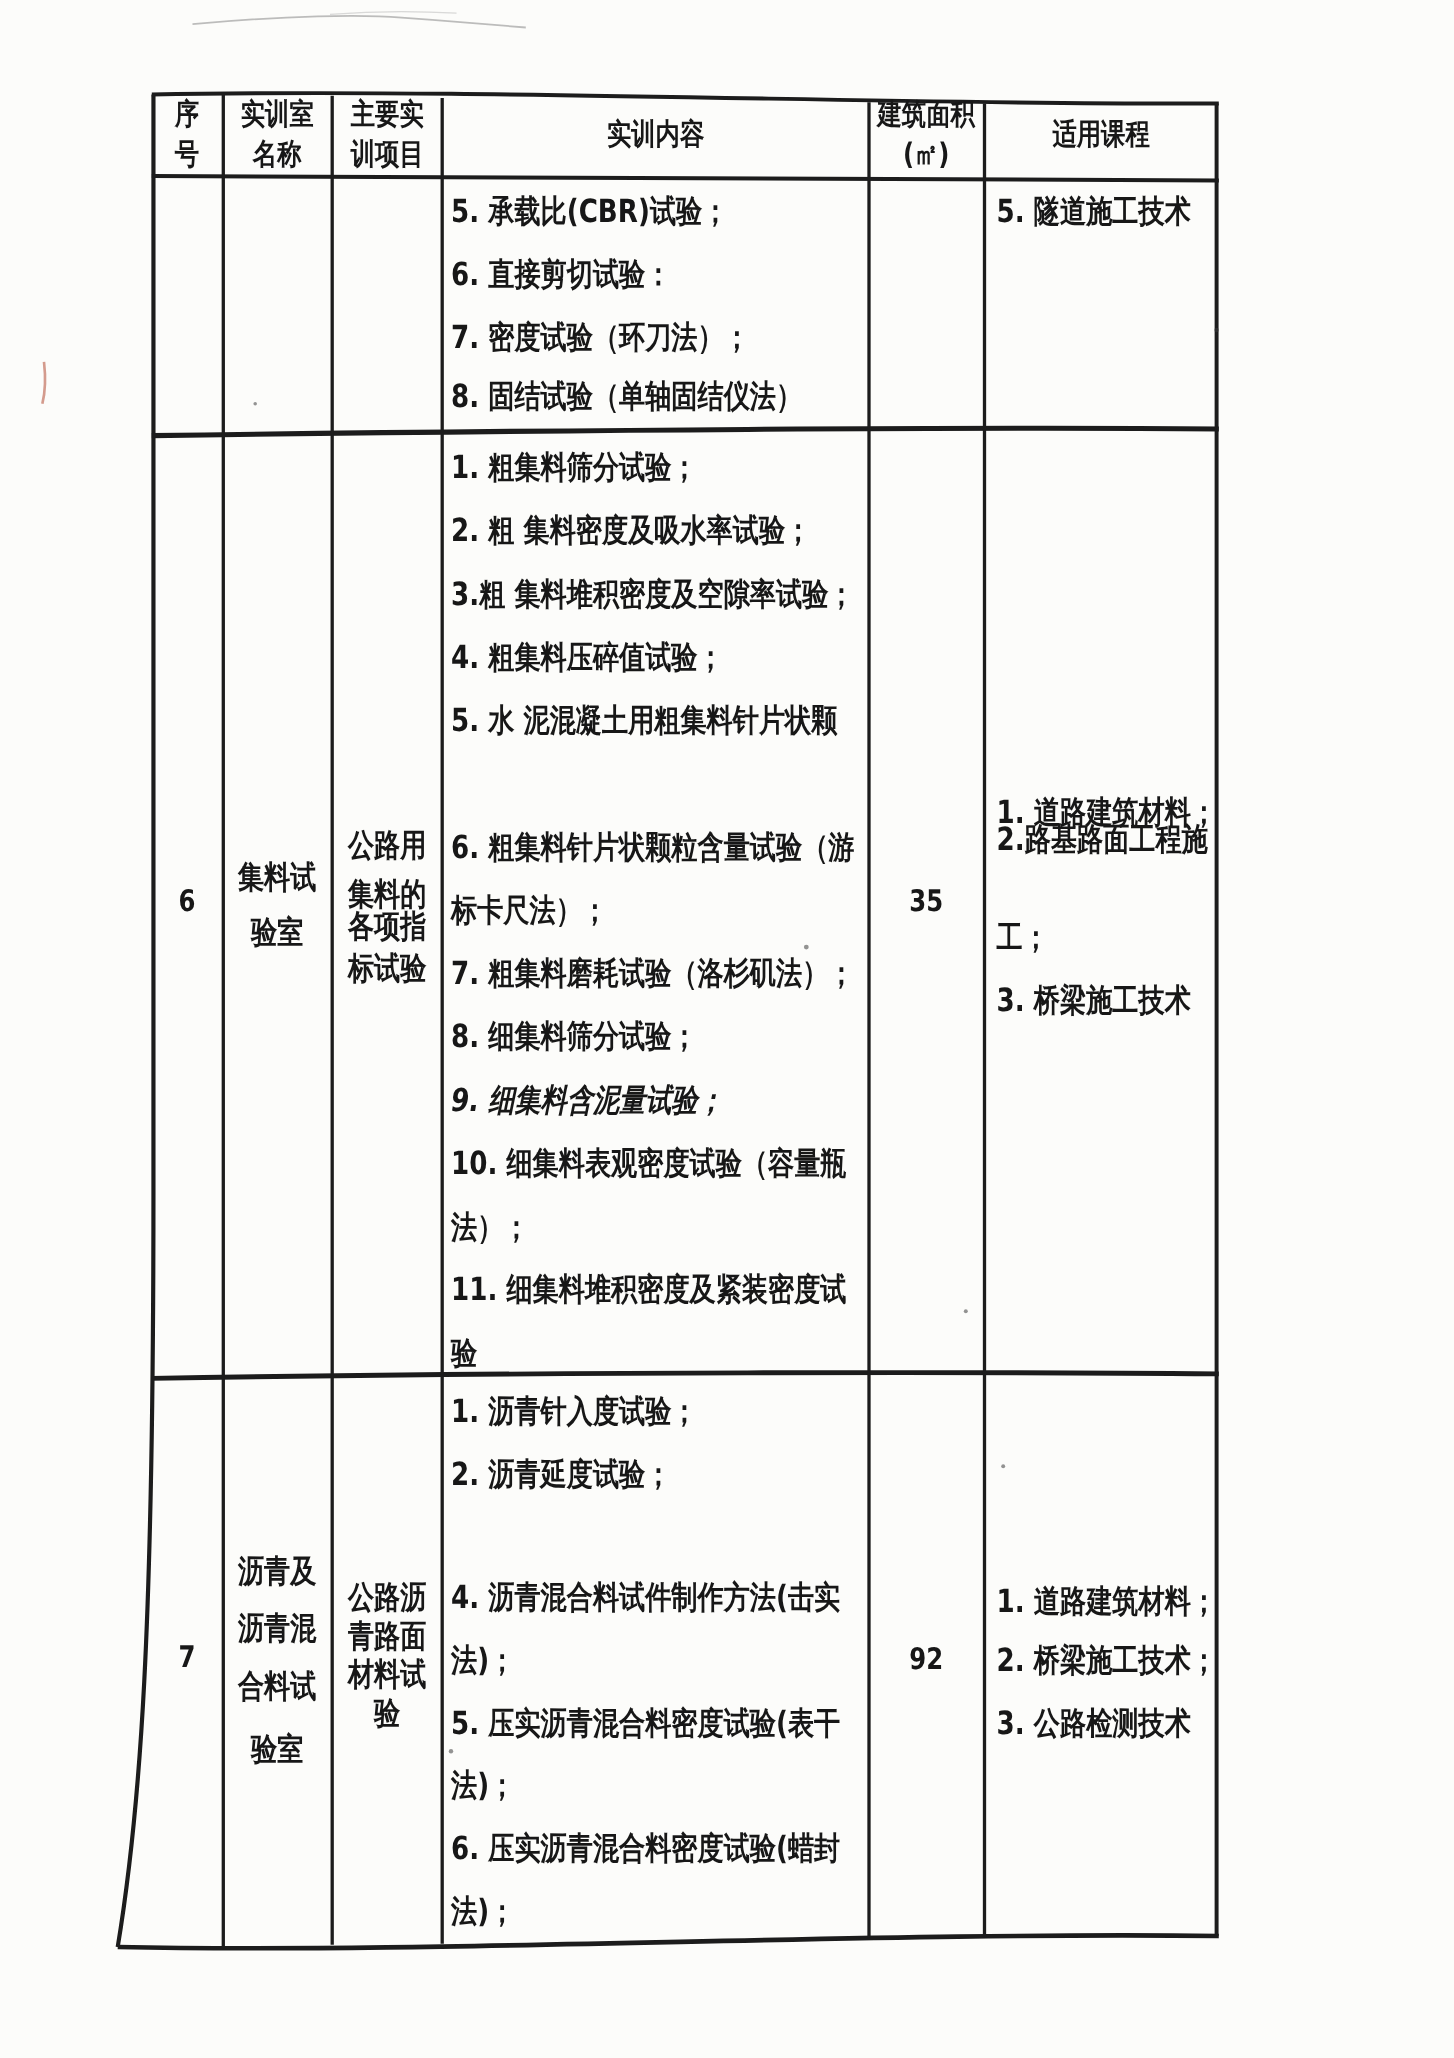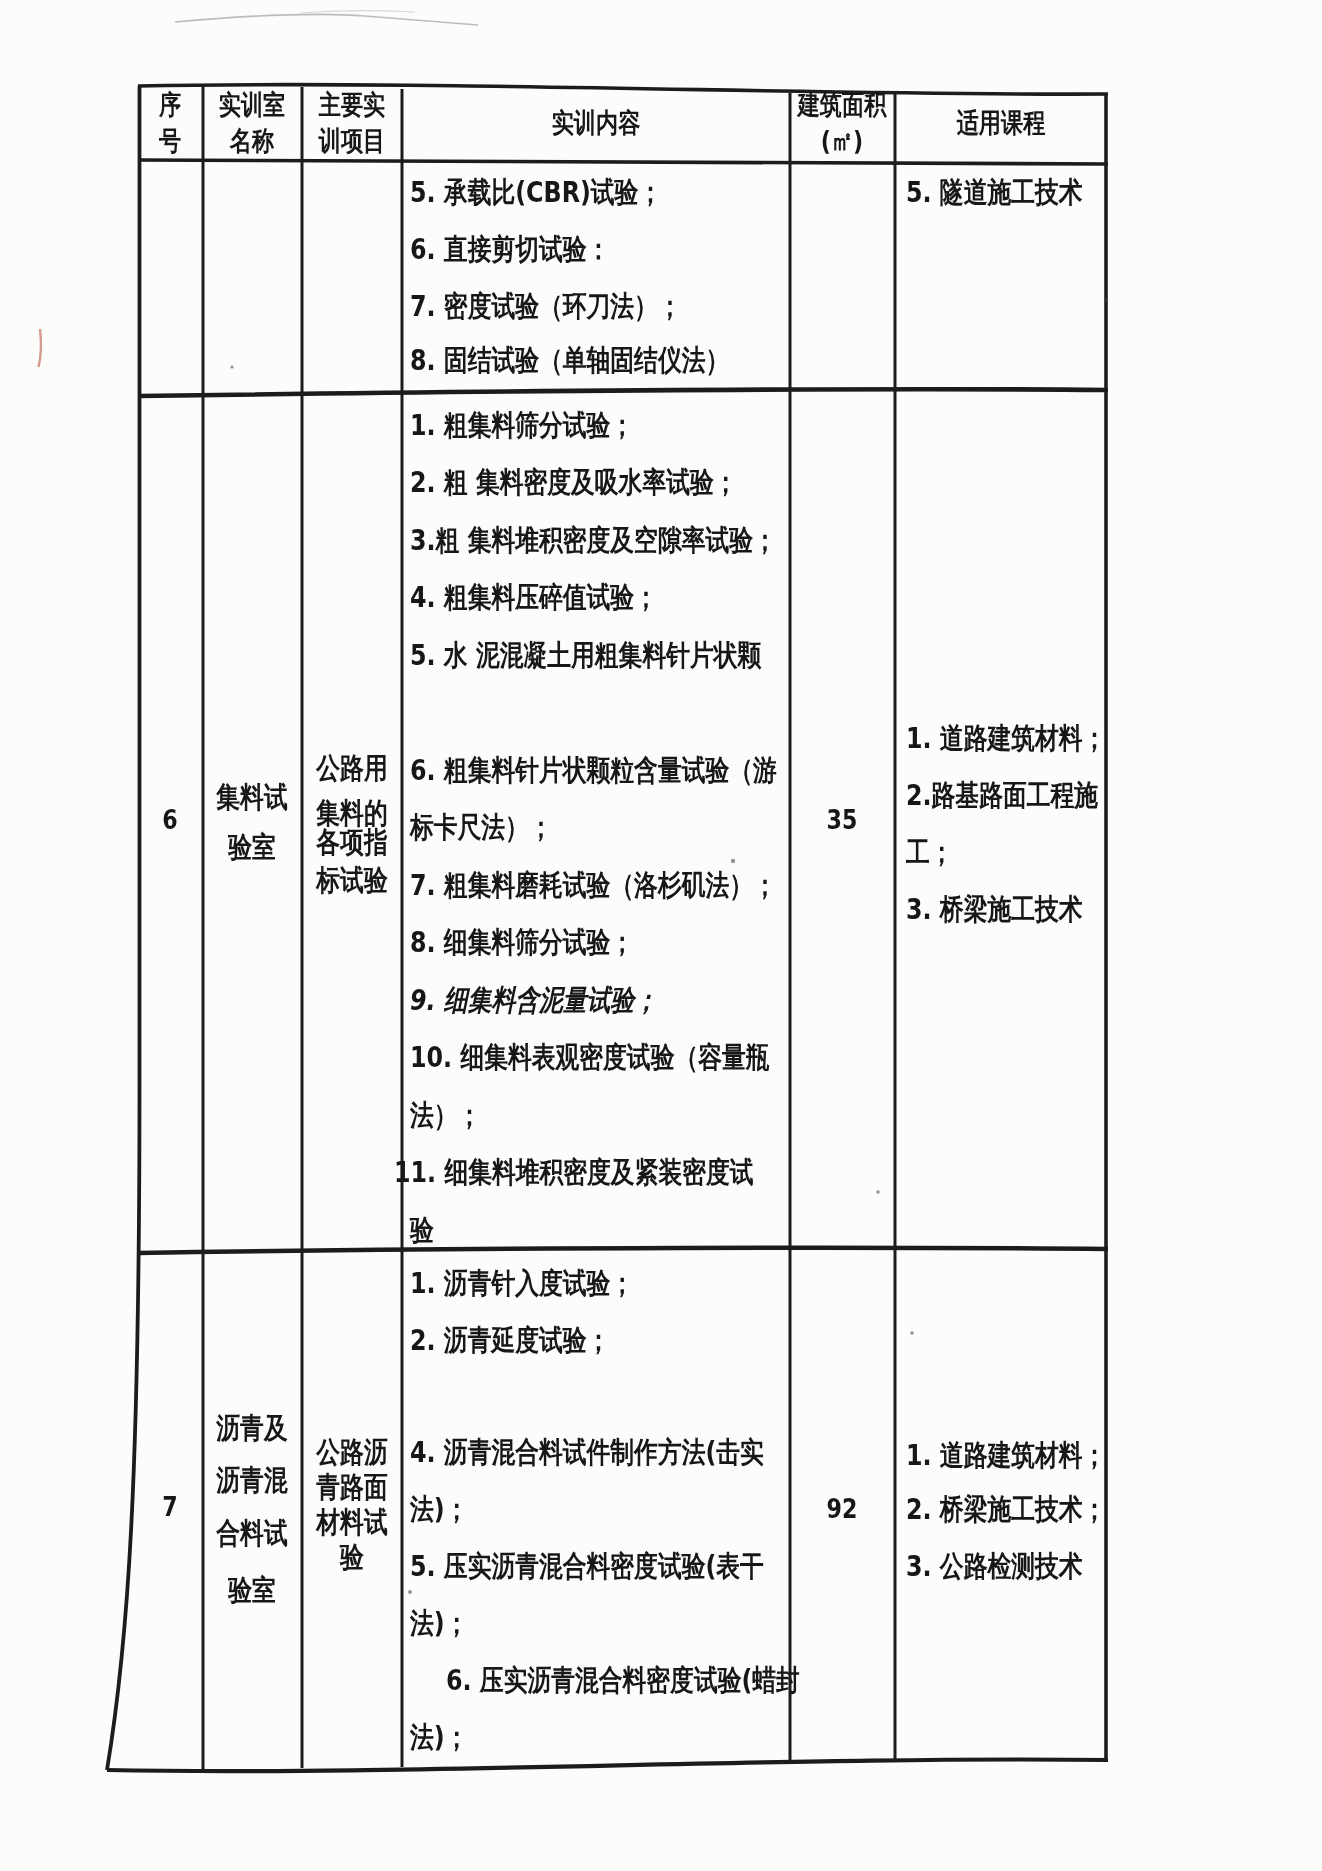--- a/index.html
+++ b/index.html
@@ -78,43 +78,43 @@
       <div class="tl" style="left: 272px; top: 457px;"><span>3.粗 集料堆积密度及空隙率试验；</span></div>
       <div class="tl" style="left: 272px; top: 514px;"><span>4. 粗集料压碎值试验；</span></div>
       <div class="tl" style="left: 272px; top: 572px;"><span>5. 水 泥混凝土用粗集料针片状颗</span></div>
       <div class="tl" style="left: 272px; top: 687px;"><span>6. 粗集料针片状颗粒含量试验（游</span></div>
       <div class="tl" style="left: 272px; top: 744px;"><span>标卡尺法）；</span></div>
       <div class="tl" style="left: 272px; top: 802px;"><span>7. 粗集料磨耗试验（洛杉矶法）；</span></div>
       <div class="tl" style="left: 272px; top: 859px;"><span>8. 细集料筛分试验；</span></div>
       <div class="tl" style="left: 272px; top: 917px; font-style: italic;"><span>9. 细集料含泥量试验；</span></div>
       <div class="tl" style="left: 272px; top: 974px;"><span>10. 细集料表观密度试验（容量瓶</span></div>
       <div class="tl" style="left: 272px; top: 1032px;"><span>法）；</span></div>
-      <div class="tl" style="left: 256px; top: 1089px; text-decoration: underline;"><span>11. 细集料堆积密度及紧装密度试</span></div>
+      <div class="tl" style="left: 272px; top: 1089px; text-decoration: underline;"><span>11. 细集料堆积密度及紧装密度试</span></div>
       <div class="tl" style="left: 272px; top: 1147px;"><span>验</span></div>
       <div class="tl c num" style="left: 704px; top: 737px;"><span>35</span></div>
       <div class="tl" style="left: 768px; top: 655px;"><span>1. 道路建筑材料；</span></div>
-      <div class="tl" style="left: 768px; top: 712px;"><span>2.路基路面工程施</span></div>
+      <div class="tl" style="left: 768px; top: 680px;"><span>2.路基路面工程施</span></div>
       <div class="tl" style="left: 768px; top: 769px;"><span>工；</span></div>
       <div class="tl" style="left: 768px; top: 826px;"><span>3. 桥梁施工技术</span></div>
       <div class="tl c num" style="left: 32px; top: 1424px;"><span>7</span></div>
       <div class="tl c" style="left: 114px; top: 1345px;"><span>沥青及</span></div>
       <div class="tl c" style="left: 114px; top: 1397px;"><span>沥青混</span></div>
       <div class="tl c" style="left: 114px; top: 1450px;"><span>合料试</span></div>
       <div class="tl c" style="left: 114px; top: 1507px;"><span>验室</span></div>
       <div class="tl c" style="left: 214px; top: 1369px;"><span>公路沥</span></div>
       <div class="tl c" style="left: 214px; top: 1404px;"><span>青路面</span></div>
       <div class="tl c" style="left: 214px; top: 1439px;"><span>材料试</span></div>
       <div class="tl c" style="left: 214px; top: 1474px;"><span>验</span></div>
       <div class="tl" style="left: 272px; top: 1200px;"><span>1. 沥青针入度试验；</span></div>
       <div class="tl" style="left: 272px; top: 1257px;"><span>2. 沥青延度试验；</span></div>
       <div class="tl" style="left: 272px; top: 1369px;"><span>4. 沥青混合料试件制作方法(击实</span></div>
       <div class="tl" style="left: 272px; top: 1426px;"><span>法)；</span></div>
       <div class="tl" style="left: 272px; top: 1483px;"><span>5. 压实沥青混合料密度试验(表干</span></div>
       <div class="tl" style="left: 272px; top: 1540px;"><span>法)；</span></div>
-      <div class="tl" style="left: 272px; top: 1597px; margin-left: 36px;"><span>6. 压实沥青混合料密度试验(蜡封</span></div>
+      <div class="tl" style="left: 272px; top: 1597px;"><span>6. 压实沥青混合料密度试验(蜡封</span></div>
       <div class="tl" style="left: 272px; top: 1654px;"><span>法)；</span></div>
       <div class="tl c num" style="left: 704px; top: 1426px;"><span>92</span></div>
       <div class="tl" style="left: 768px; top: 1372px;"><span>1. 道路建筑材料；</span></div>
       <div class="tl" style="left: 768px; top: 1426px;"><span>2. 桥梁施工技术；</span></div>
       <div class="tl" style="left: 768px; top: 1483px;"><span>3. 公路检测技术</span></div>
     </div>
 
   <svg id="artifacts" viewBox="0 0 1322 1871" xmlns="http://www.w3.org/2000/svg" fill="none">
     <path d="M 175 22 C 260 14, 330 13, 365 16 C 405 19, 450 23, 478 25" stroke="#9a9a9a" stroke-width="1.6" opacity="0.65"></path>
     <path d="M 300 13 C 340 10, 380 10, 415 12" stroke="#b5b5b5" stroke-width="1.2" opacity="0.5"></path>

